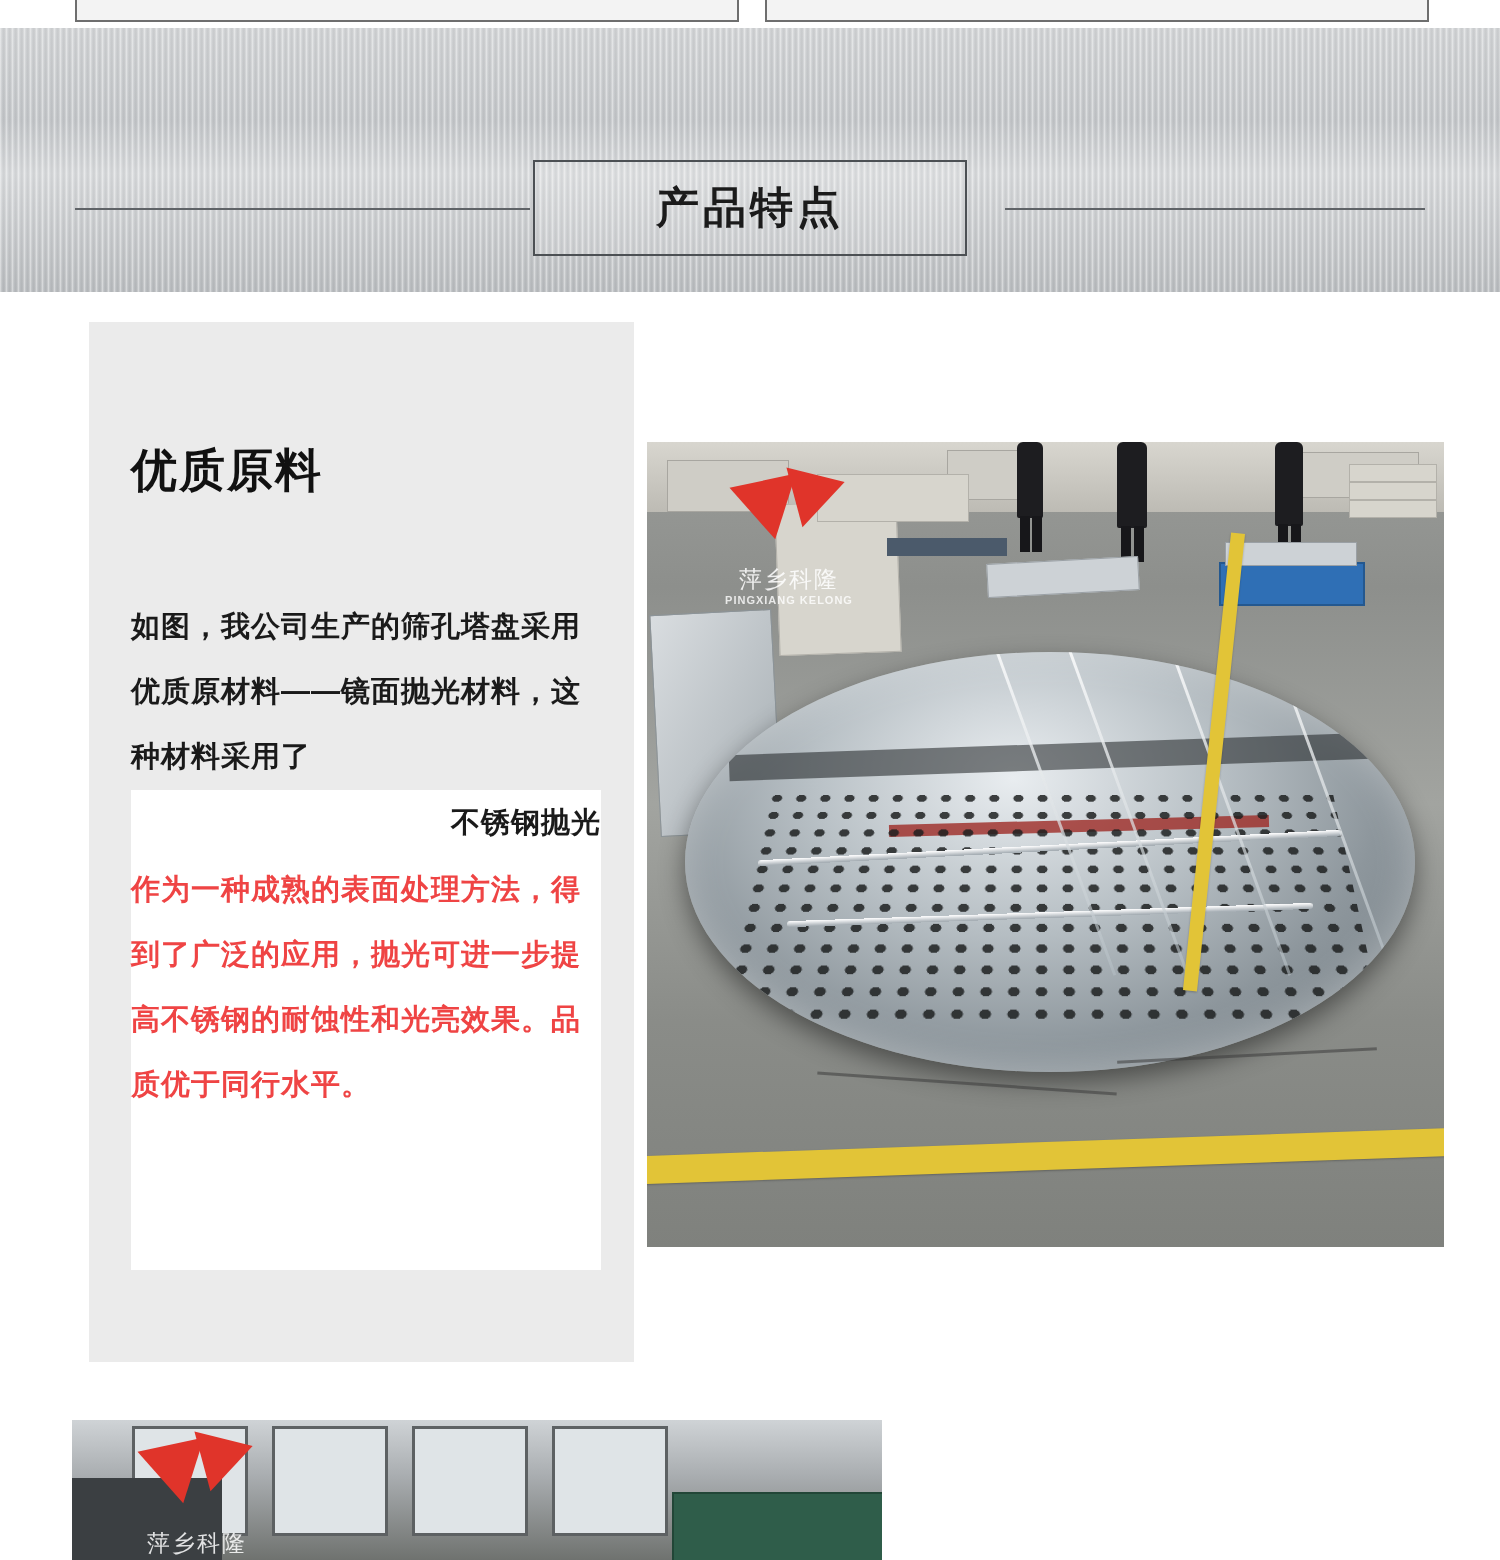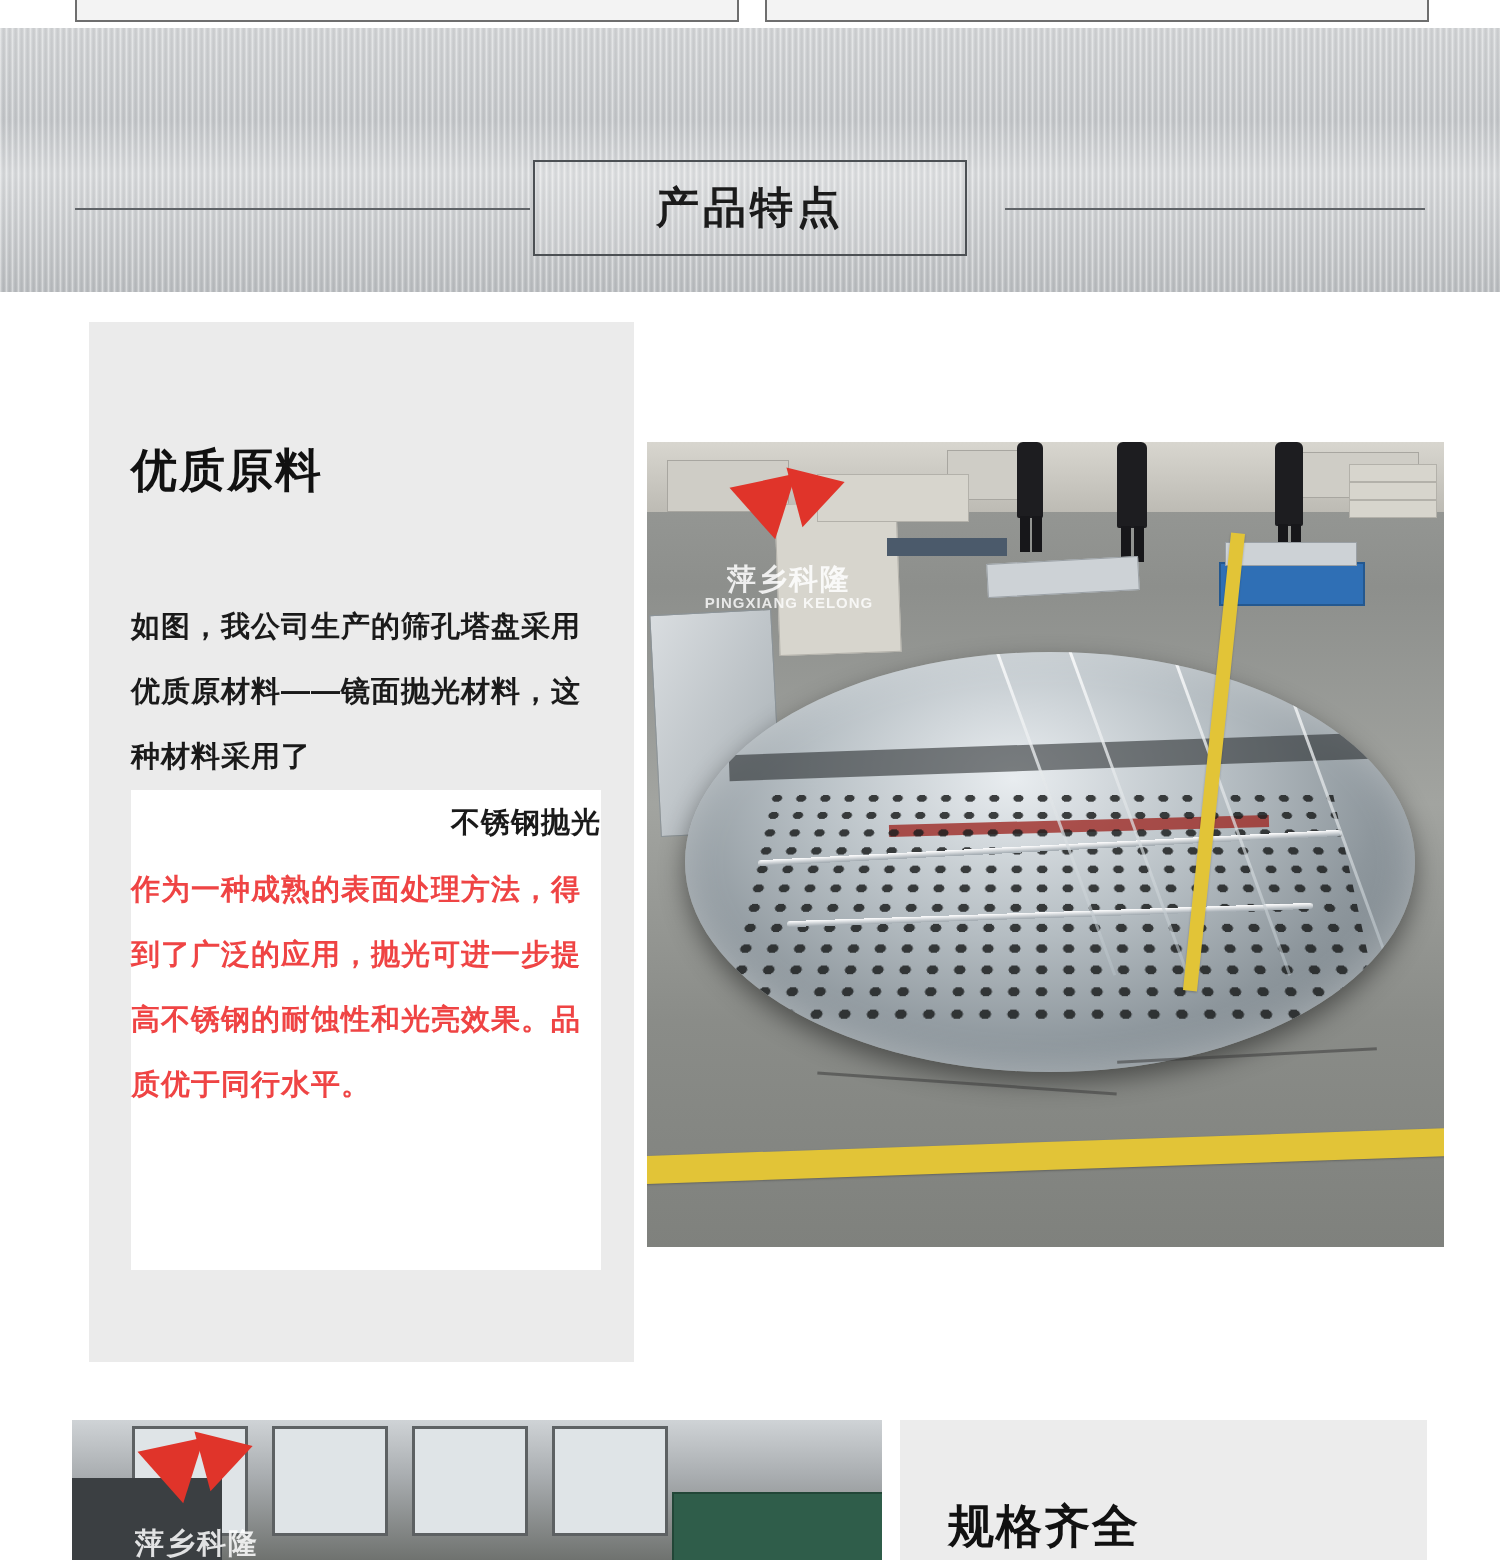--- a/index.html
+++ b/index.html
@@ -253,26 +253,26 @@
     transform: rotate(-12deg);
   }
   .wm-arrow .a2 {
     left: 50px; top: 0px;
     border-left: 30px solid transparent;
     border-right: 30px solid transparent;
     border-top: 54px solid #e0342a;
     transform: rotate(14deg);
   }
   .wm-cn {
-    font-size: 29px; font-weight: bold; letter-spacing: 2px;
+    font-size: 23px; font-weight: normal; letter-spacing: 2px;
     color: rgba(255,255,255,0.85);
     line-height: 30px;
   }
   .wm-en {
-    font-size: 15px; letter-spacing: 1px;
+    font-size: 11px; letter-spacing: 1px;
     color: rgba(255,255,255,0.8);
   }
 
   
   .bottom-left-photo {
     position: absolute;
     left: 72px; top: 1420px;
     width: 810px; height: 140px;
     overflow: hidden;
     background: #6e6f6a;
@@ -416,17 +416,14 @@
     <div class="machine-green" style="left:600px;top:72px;width:230px;height:68px;"></div>
     <div class="bottom-watermark">
       <div class="wm-arrow">
         <span class="a1"></span>
           <span class="a2"></span>
       </div>
       <div class="wm-cn">萍乡科隆</div>
     </div>
   </div>
 
-  <div class="bottom-right-block">
-    <div class="bottom-right-heading">规格齐全</div>
-  </div>
 
 </div>
 
 </body></html>

